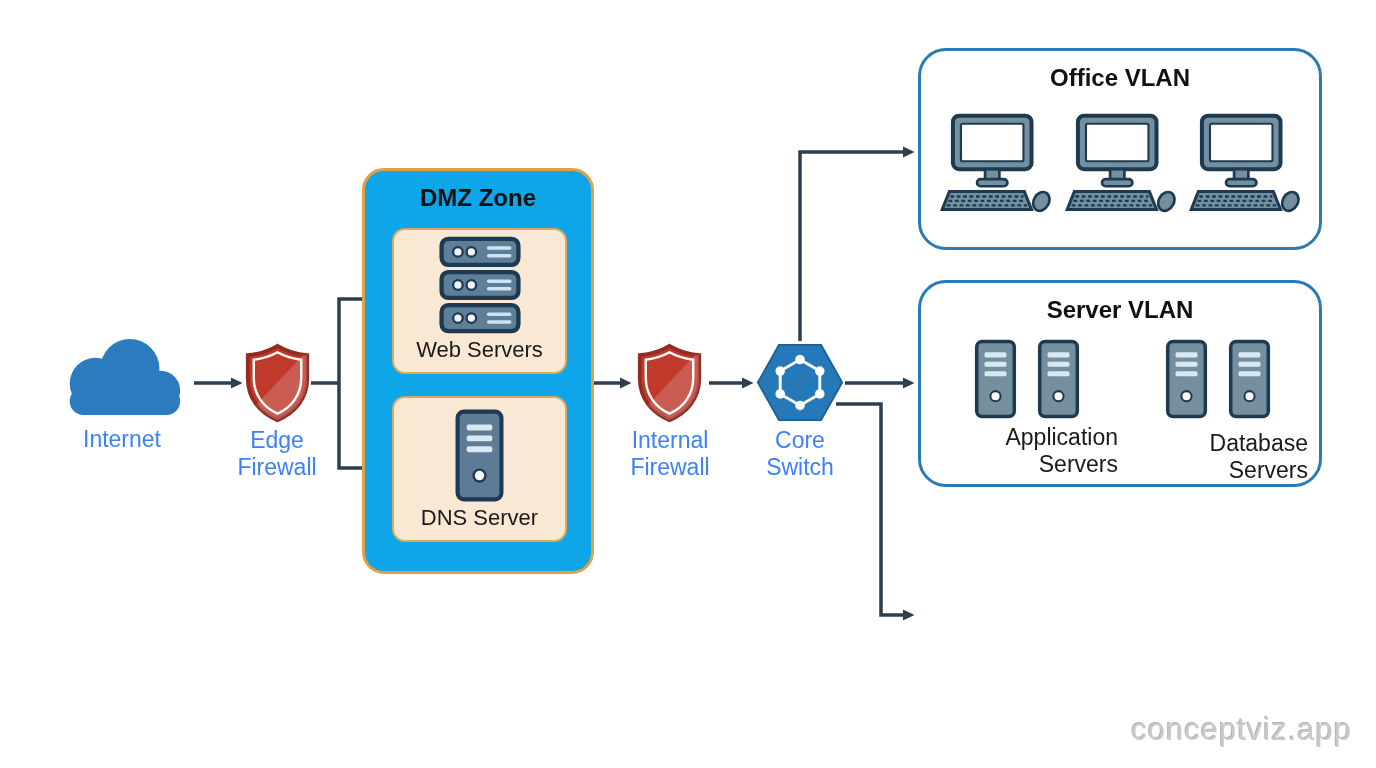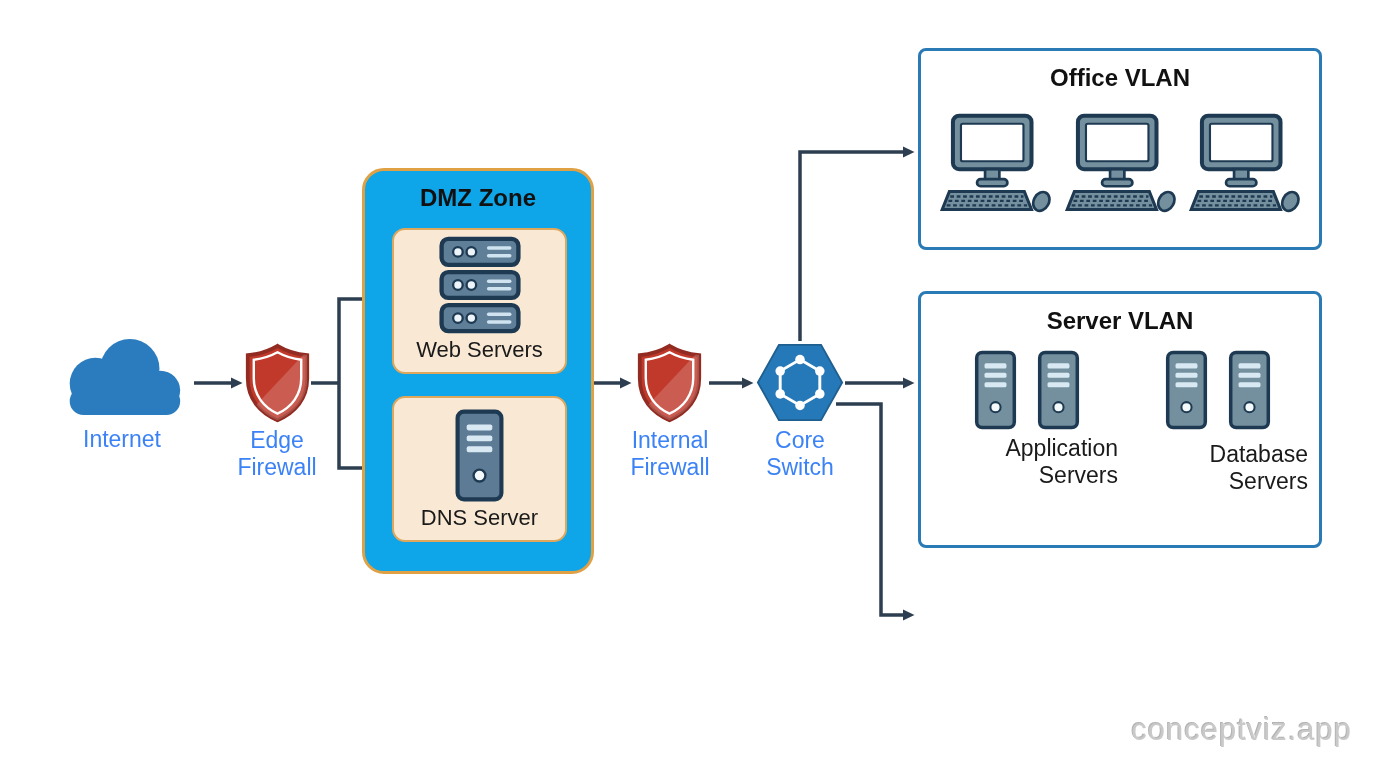--- a/index.html
+++ b/index.html
@@ -19,21 +19,21 @@
     position:absolute;left:0;right:0;text-align:center;font-size:24px;font-weight:bold;color:#111111;
   }
   .dmz-inner{
     position:absolute;left:27px;width:171px;height:142px;background:#f9e9d4;
     border:2.5px solid #dfa75c;border-radius:13px;
     display:flex;flex-direction:column;align-items:center;justify-content:flex-end;
   }
   .dmz-inner .inner-label{font-size:22px;color:#1a1a1a;margin-bottom:9px;}
   .vlan-box{
     position:absolute;left:918px;width:404px;background:#ffffff;
-    border:3.5px solid #2a7ab5;border-radius:8px;box-sizing:border-box;
+    border:3.5px solid #2a7ab5;border-radius:28px;box-sizing:border-box;
   }
   .vlan-title{
     position:absolute;left:0;right:0;top:13px;text-align:center;
     font-size:24px;font-weight:bold;color:#111111;
   }
   .group-label{
     position:absolute;text-align:right;font-size:23px;line-height:27px;color:#1a1a1a;
   }
   .watermark{
     position:absolute;right:24px;bottom:20px;font-size:31px;letter-spacing:1px;
@@ -216,21 +216,21 @@
         <use href="#sym-desktop"></use>
       </svg>
     <svg class="abs" style="left:139px;top:62px;width:118px;height:100px;color:#74909f;">
         <use href="#sym-desktop"></use>
       </svg>
     <svg class="abs" style="left:263px;top:62px;width:118px;height:100px;color:#74909f;">
         <use href="#sym-desktop"></use>
       </svg>
   </div>
 
-  <div class="vlan-box" style="top:280px;height:257px;margin-top:11px;">
+  <div class="vlan-box" style="top:280px;height:207px;">
     <div class="vlan-title">Server VLAN</div>
     <svg class="abs" style="left:51px;top:55px;width:47px;height:82px;color:#74909f;">
         <use href="#sym-tower"></use>
       </svg>
     <svg class="abs" style="left:114px;top:55px;width:47px;height:82px;color:#74909f;">
         <use href="#sym-tower"></use>
       </svg>
     <div class="group-label" style="left:17px;top:141px;width:180px;">
       <span style="display:block">Application</span>
       <span style="display:block">Servers</span>

